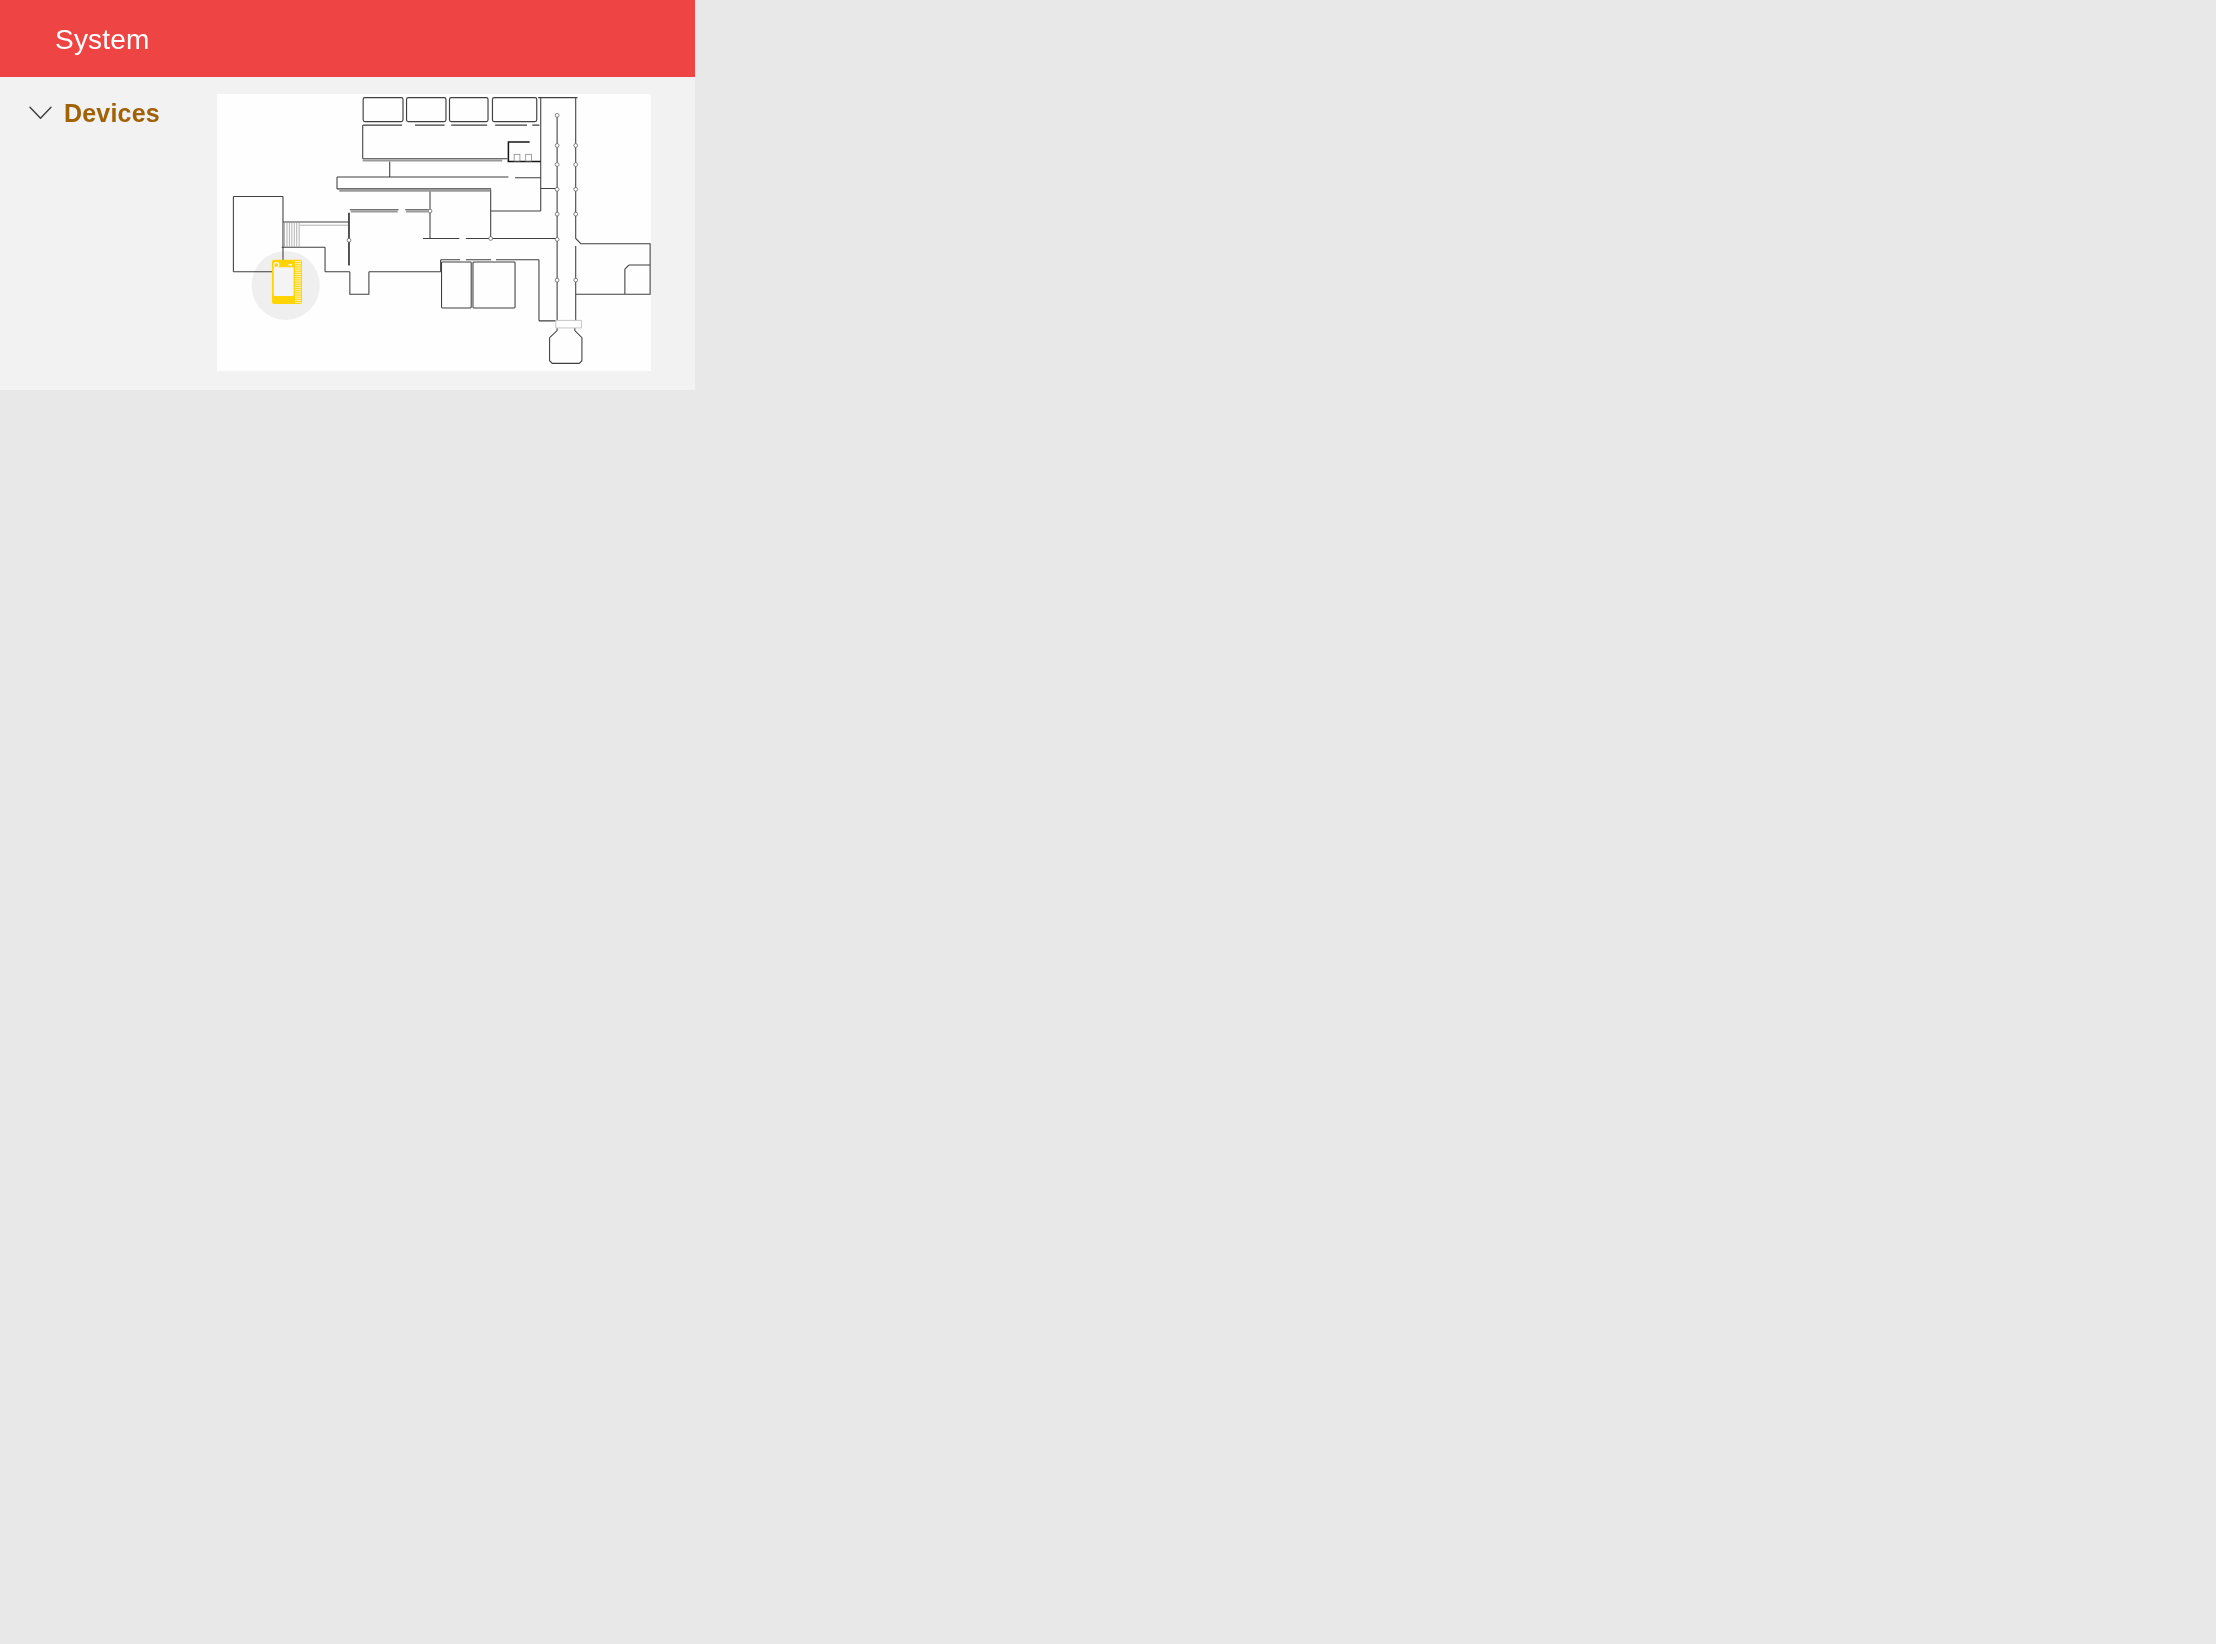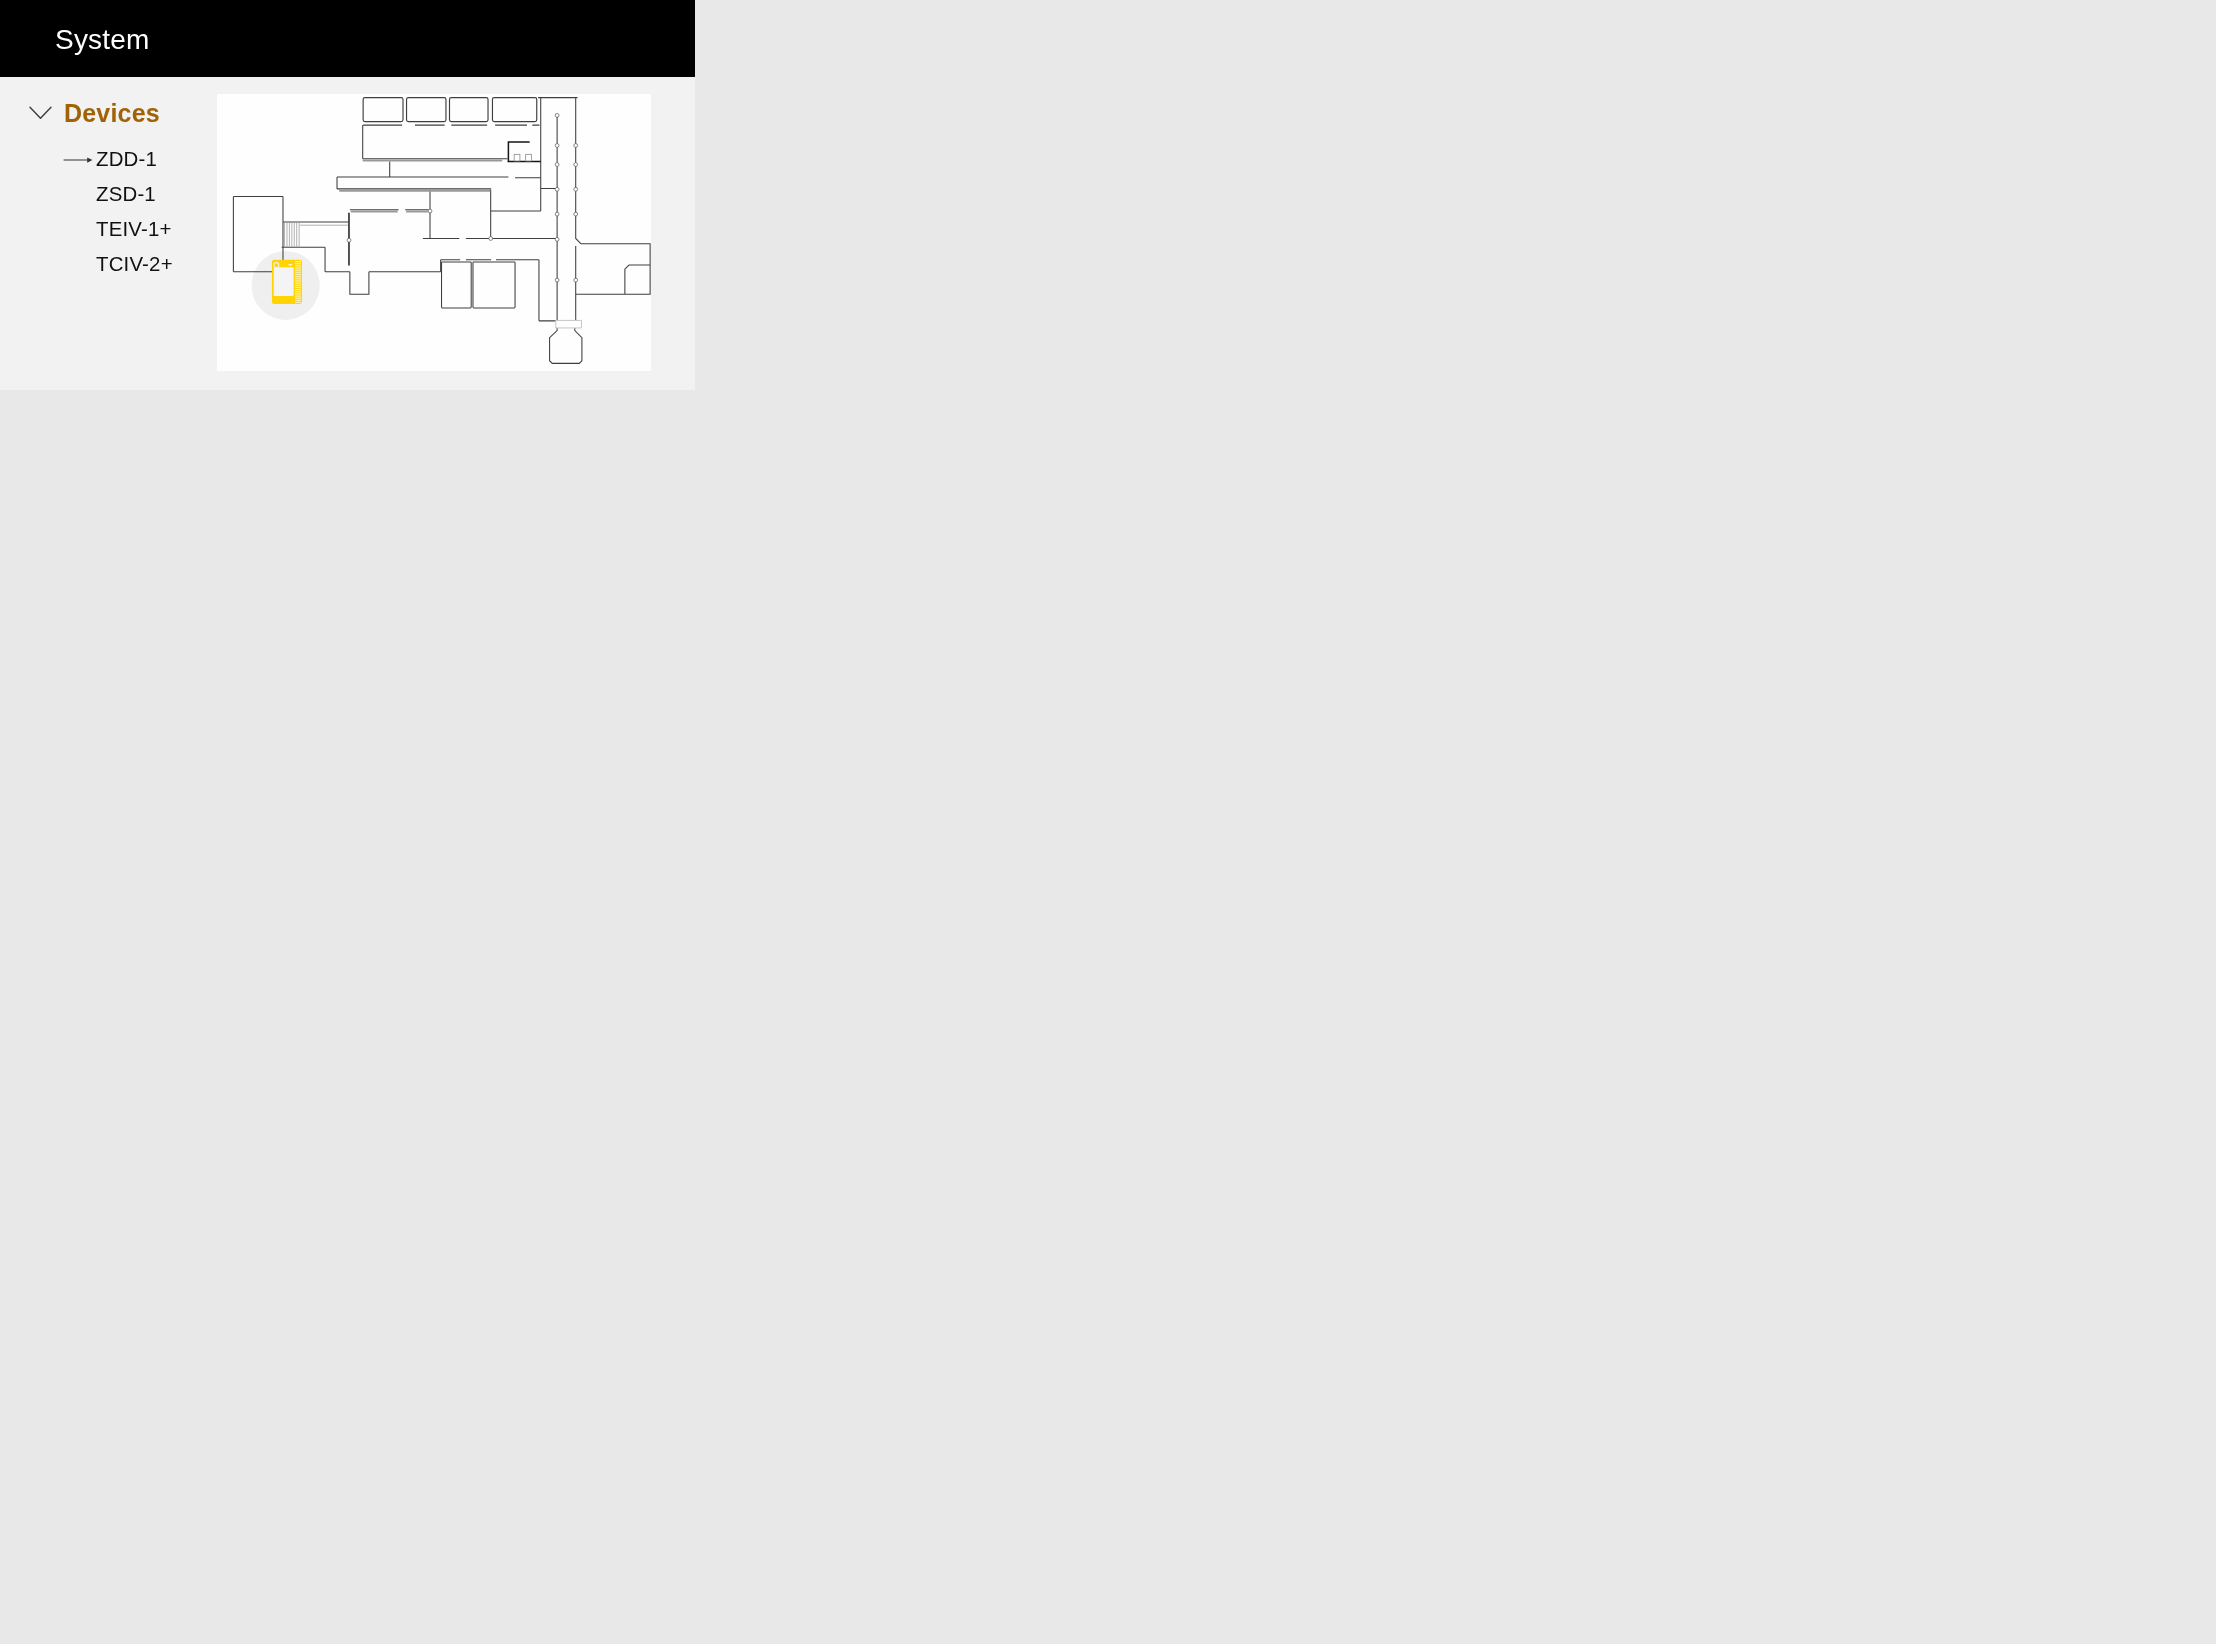--- a/index.html
+++ b/index.html
@@ -5,21 +5,21 @@
   html,body{margin:0;padding:0;background:#e8e8e8;}
   .screen{
     position:relative;width:695px;height:390px;overflow:hidden;
     background:#F2F2F2;
     font-family:"Liberation Sans","DejaVu Sans",sans-serif;
     -webkit-font-smoothing:antialiased;
   }
   
   .header{
     position:absolute;left:0;top:0;width:100%;height:77px;
-    background:#000000;
+    background:#ef4444;
   }
   .header .title{
     position:absolute;left:55px;top:0;height:77px;line-height:79px;
     font-size:28px;font-weight:400;color:#FFFFFF;letter-spacing:0.2px;
   }
   
   .section-row{
     position:absolute;left:28px;top:97px;height:32px;
     display:flex;align-items:center;gap:11px;cursor:default;
   }
@@ -52,38 +52,20 @@
     <div class="title">System</div>
   </div>
 
   <div class="section-row">
     <svg class="chev" width="25" height="14" viewBox="0 0 56 32">
       <polyline points="4,3 28,28 52,3" fill="none" stroke="#3C3C3C" stroke-width="3.2" stroke-linecap="round" stroke-linejoin="round"></polyline>
     </svg>
     <span class="section-label">Devices</span>
   </div>
 
-  <div class="device-list">
-    <div class="device-row">
-      <svg class="arrow" width="30" height="7" viewBox="0 0 68 16">
-        <line x1="1" y1="8" x2="56" y2="8" stroke="#333333" stroke-width="2.8"></line>
-        <polygon points="55,2 67,8 55,14" fill="#333333"></polygon>
-      </svg>
-      <span class="lbl">ZDD-1</span>
-    </div>
-    <div class="device-row">
-      <span class="lbl">ZSD-1</span>
-    </div>
-    <div class="device-row">
-      <span class="lbl">TEIV-1+</span>
-    </div>
-    <div class="device-row">
-      <span class="lbl">TCIV-2+</span>
-    </div>
-  </div>
 
   <div class="plan">
     <svg width="434" height="277" viewBox="0 0 980 625">
 
       <ellipse cx="155" cy="432" rx="77" ry="78" fill="#EFEFEF"></ellipse>
 
       <g fill="none" stroke="#3F3F3F" stroke-width="2.6">
         <rect x="330" y="8" width="90" height="54" rx="4"></rect>
         <rect x="428" y="8" width="89" height="54" rx="4"></rect>
         <rect x="525" y="8" width="87" height="54" rx="4"></rect>

